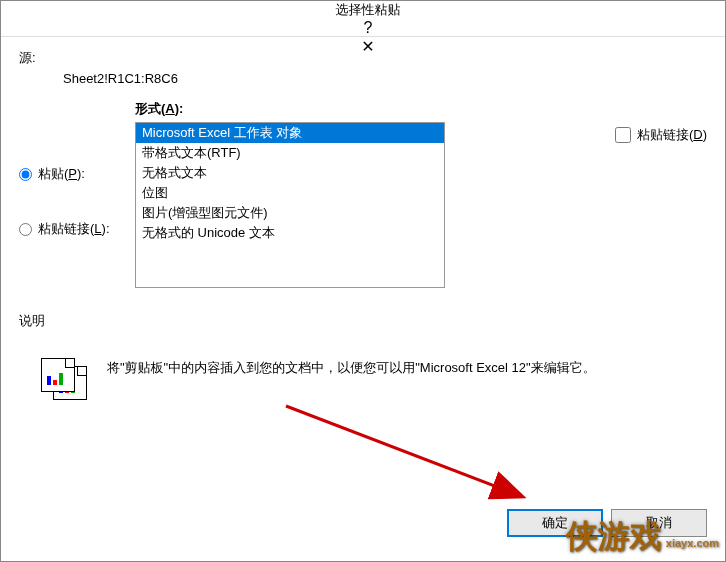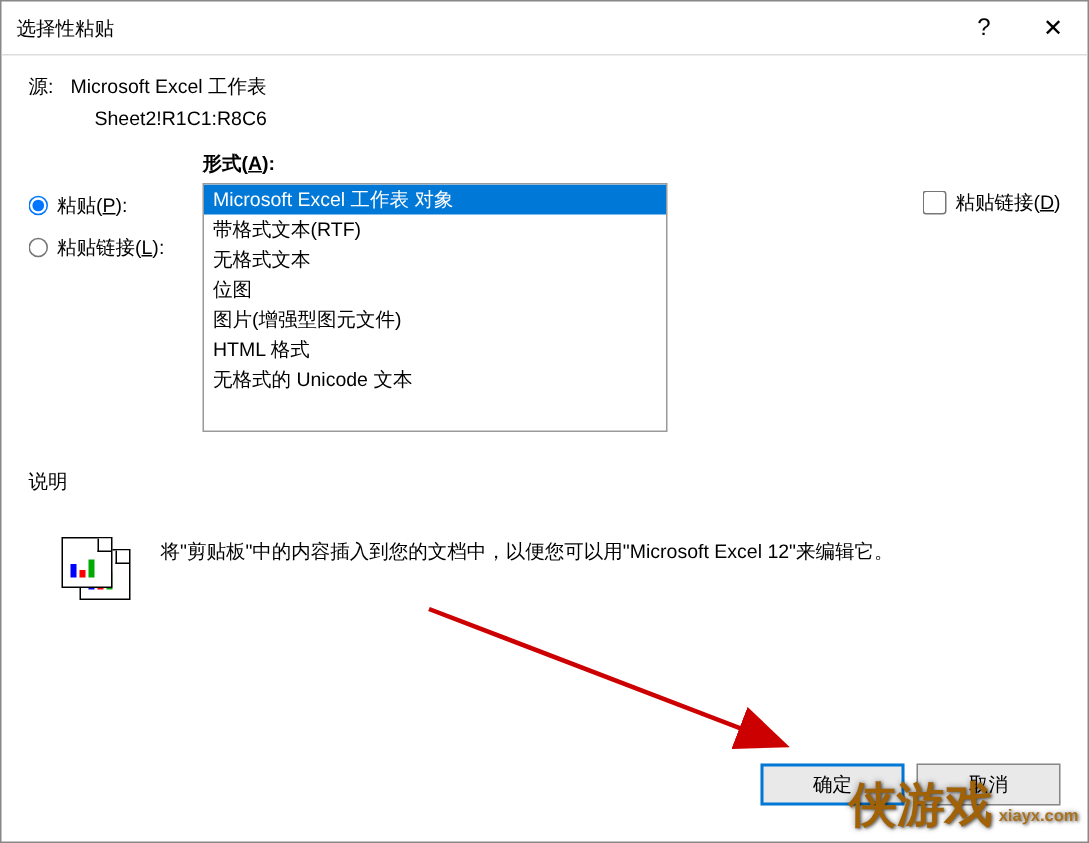--- a/index.html
+++ b/index.html
@@ -11,36 +11,37 @@
       height: 562px;
       position: relative;
       border: 1px solid #888;
     }
     .titlebar {
       height: 36px;
       display: flex;
       align-items: center;
       border-bottom: 1px solid #ddd;
       padding-left: 10px;
+      flex-direction: column;
     }
     .titlebar .title { flex: 1; font-size: 13px; }
     .titlebar .btn {
       width: 46px; height: 36px;
       display: flex; align-items: center; justify-content: center;
       font-size: 16px; font-family: Arial, sans-serif;
       cursor: default;
     }
     .content { padding: 12px 18px 0 18px; }
     .row { display: flex; margin-bottom: 4px; }
     .source-label { width: 28px; }
     .source-text { }
     .source-sub { margin-left: 44px; margin-top: 4px; margin-bottom: 14px; }
     .columns { display: flex; align-items: flex-start; }
     .left-col { width: 116px; padding-top: 28px; }
-    .radio-row { display: flex; margin-bottom: 10px; cursor: default; }
+    .radio-row { display: flex; align-items: center; margin-bottom: 10px; cursor: default; margin-top: 37px; }
     .radio-row input { margin-right: 6px; }
     .mid-col { flex: 1; }
     .format-label { margin-bottom: 4px; font-weight: bold; }
     .listbox {
       border: 1px solid #999; height: 166px; overflow-y: scroll;
       background: #fff; position: relative;
       width: 310px;
     }
     .listbox .item {
       padding: 1px 6px; font-size: 13px; white-space: nowrap;
@@ -109,21 +110,20 @@
 
 <div class="titlebar">
   <span class="title">选择性粘贴</span>
   <div class="btn">?</div>
   <div class="btn">✕</div>
 </div>
 
 <div class="content">
   <div class="row">
     <span class="source-label">源:</span>
-    <span class="source-text">Microsoft Excel 工作表</span>
   </div>
   <div class="source-sub">Sheet2!R1C1:R8C6</div>
 
   <div class="columns">
     <div class="left-col">
       <label class="radio-row">
         <input type="radio" name="pm" checked="" style="">
         <span><span>粘贴</span>(<span class="accel">P</span>)<span>:</span></span>
       </label>
       <label class="radio-row">
@@ -135,21 +135,20 @@
     <div class="mid-col">
       <div class="format-label">
         <span>形式</span>(<span class="accel">A</span>)<span>:</span>
       </div>
       <div class="listbox" id="listbox">
           <div class="item selected">Microsoft Excel 工作表 对象</div>
           <div class="item">带格式文本(RTF)</div>
           <div class="item">无格式文本</div>
           <div class="item">位图</div>
           <div class="item">图片(增强型图元文件)</div>
-          <div class="item">HTML 格式</div>
           <div class="item">无格式的 Unicode 文本</div>
         </div>
     </div>
 
     <div class="right-col">
       <label class="check-row">
         <input type="checkbox" style="">
         <span><span>粘贴链接</span>(<span class="accel">D</span>)</span>
       </label>
     </div>

